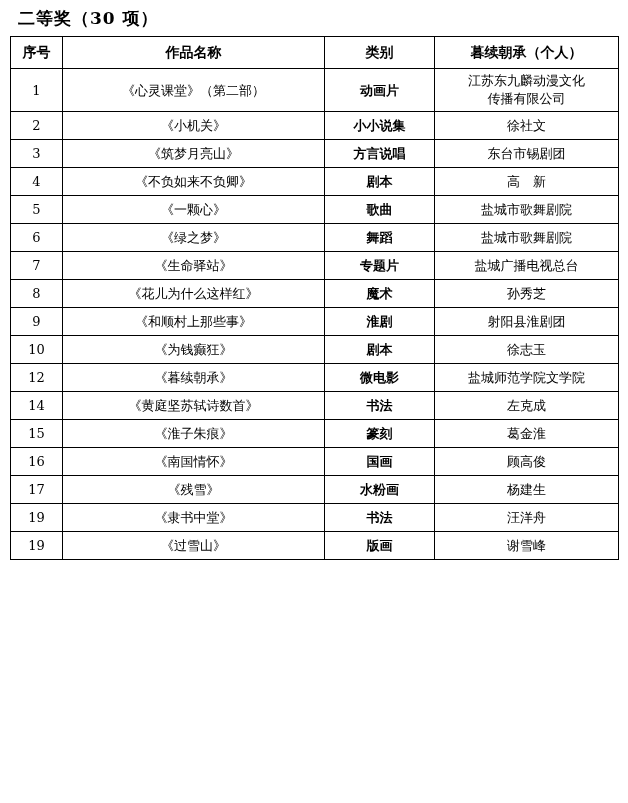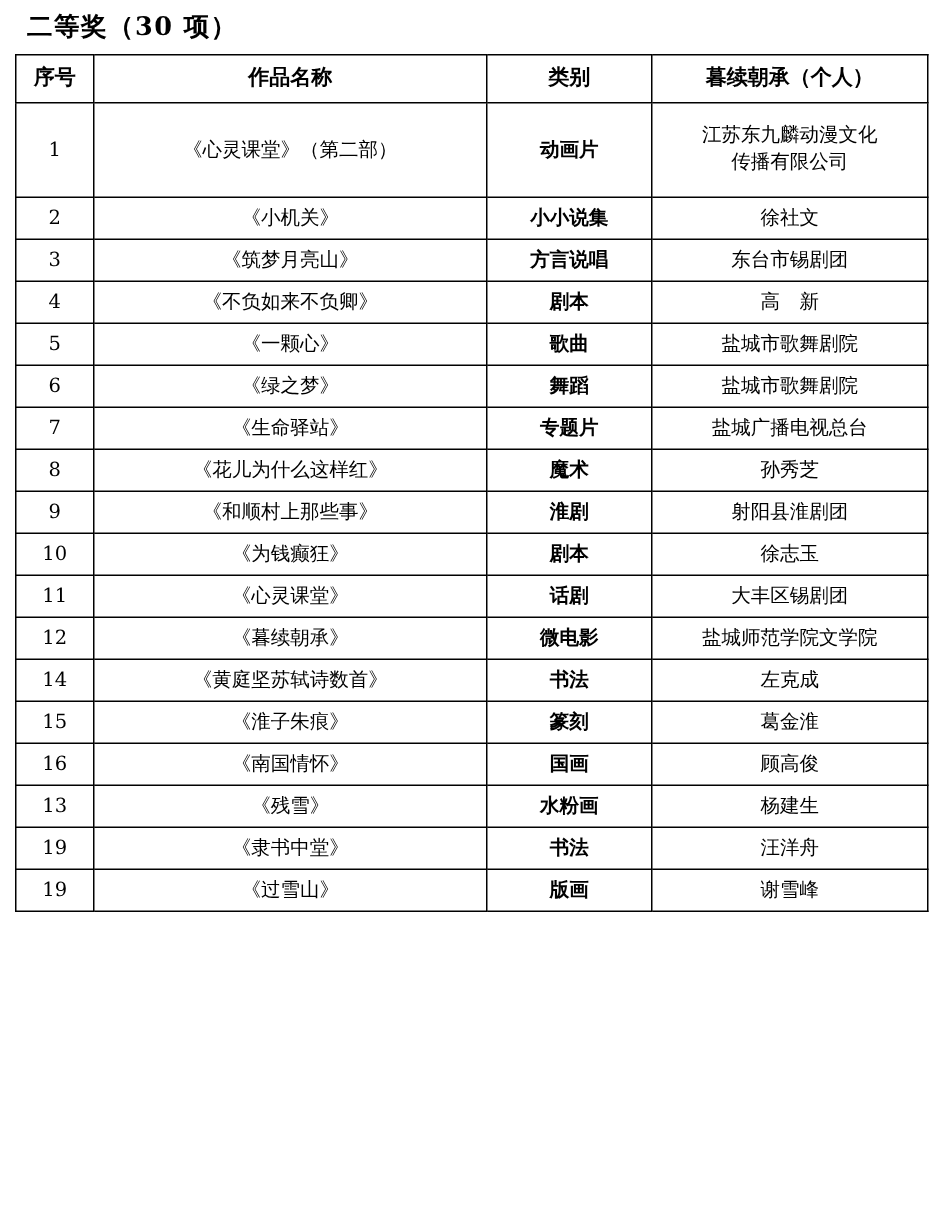--- a/index.html
+++ b/index.html
@@ -65,21 +65,21 @@
   }
   td.type {
     font-size: 13.5px;
     font-weight: bold;
   }
   td.unit {
     font-size: 13.5px;
   }
   td.unit.two-line {
     line-height: 18px;
-    padding: 13px 6px;
+    padding: 3px 6px;
   }
 </style>
 </head>
 <body>
 
 <div class="page">
 
   <div class="doc-title">二等奖（30 项）</div>
 
   <table class="award-table">
@@ -152,26 +152,20 @@
           <td class="type">淮剧</td>
           <td class="unit">射阳县淮剧团</td>
         </tr>
         <tr>
           <td class="idx">10</td>
           <td class="name">《为钱癫狂》</td>
           <td class="type">剧本</td>
           <td class="unit">徐志玉</td>
         </tr>
         <tr>
-          <td class="idx">11</td>
-          <td class="name">《心灵课堂》</td>
-          <td class="type">话剧</td>
-          <td class="unit">大丰区锡剧团</td>
-        </tr>
-        <tr>
           <td class="idx">12</td>
           <td class="name">《暮续朝承》</td>
           <td class="type">微电影</td>
           <td class="unit">盐城师范学院文学院</td>
         </tr>
         <tr>
           <td class="idx">14</td>
           <td class="name">《黄庭坚苏轼诗数首》</td>
           <td class="type">书法</td>
           <td class="unit">左克成</td>
@@ -182,21 +176,21 @@
           <td class="type">篆刻</td>
           <td class="unit">葛金淮</td>
         </tr>
         <tr>
           <td class="idx">16</td>
           <td class="name">《南国情怀》</td>
           <td class="type">国画</td>
           <td class="unit">顾高俊</td>
         </tr>
         <tr>
-          <td class="idx">13</td>
+          <td class="idx">17</td>
           <td class="name">《残雪》</td>
           <td class="type">水粉画</td>
           <td class="unit">杨建生</td>
         </tr>
         <tr>
           <td class="idx">19</td>
           <td class="name">《隶书中堂》</td>
           <td class="type">书法</td>
           <td class="unit">汪洋舟</td>
         </tr>

